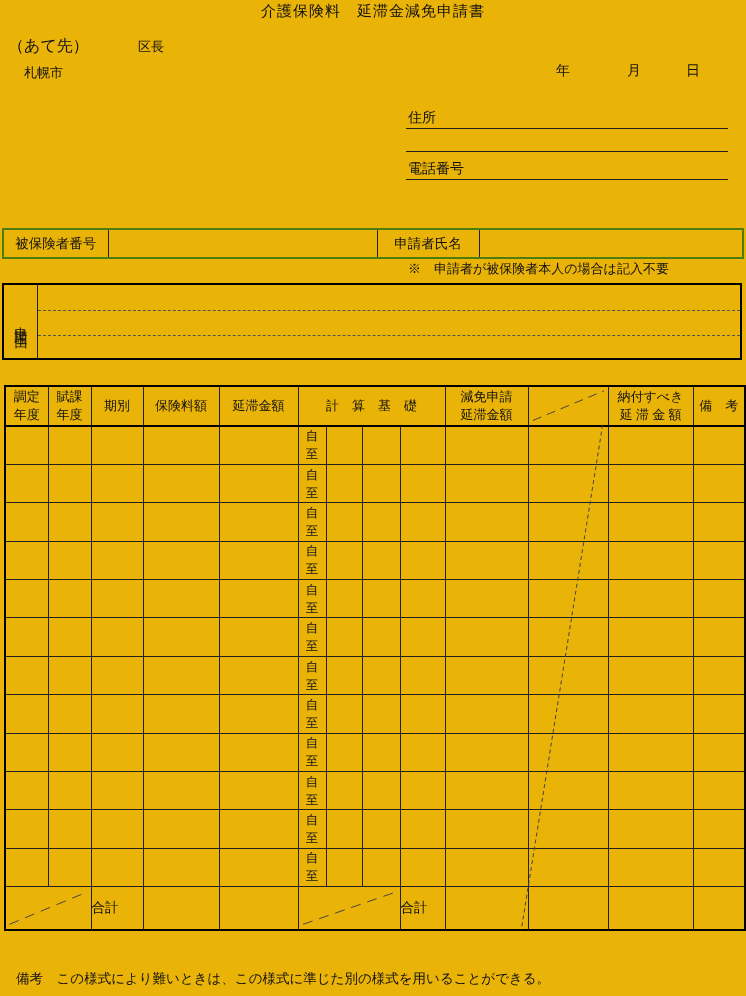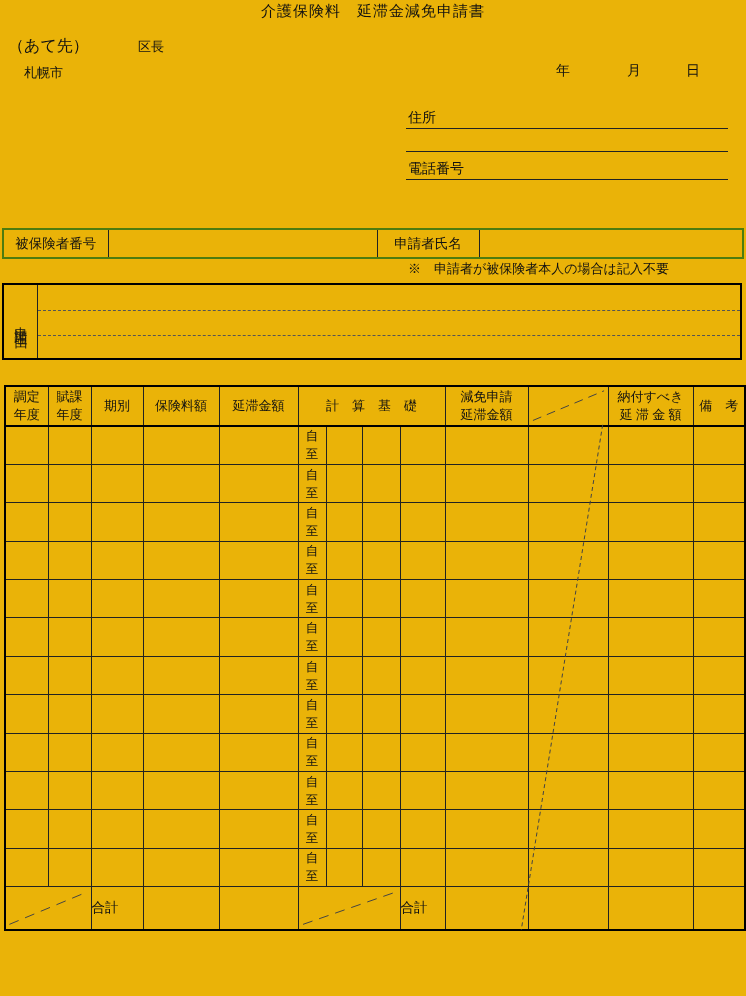--- a/index.html
+++ b/index.html
@@ -395,14 +395,15 @@
           <td></td>
           <td></td>
         </tr>
       </tbody>
     </table>
     <svg class="overlay">
       <line x1="80.9%" y1="7.3%" x2="69.9%" y2="100%" stroke="#444" stroke-width="1" stroke-dasharray="4 3"></line>
     </svg>
   </div>
 
+  <div class="abs footer-note">備考　この様式により難いときは、この様式に準じた別の様式を用いることができる。</div>
 
 </div>
 
 </body></html>

